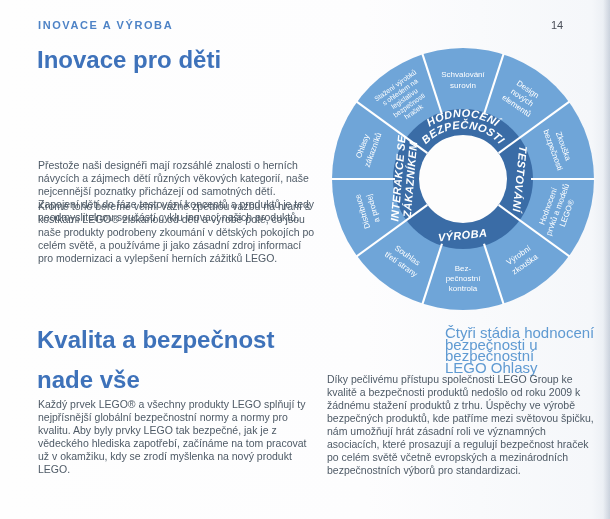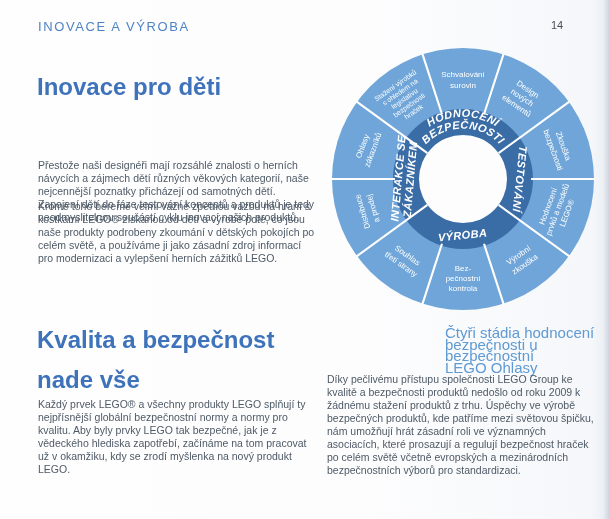--- a/index.html
+++ b/index.html
@@ -3,24 +3,24 @@
 <meta charset="utf-8">
 <style>
   html,body{margin:0;padding:0;}
   body{
     width:610px;height:519px;position:relative;overflow:hidden;
     font-family:"Liberation Sans", sans-serif;
     background:linear-gradient(90deg,#fefefe 0%,#fdfdfe 60%,#f5f7fa 97%,#e7ebf1 100%);
   }
   .edge-shade{position:absolute;right:0;top:0;width:7px;height:100%;
     background:linear-gradient(90deg,rgba(120,135,160,0) 0%,rgba(120,135,160,.25) 100%);}
-  .hdr-label{position:absolute;left:38px;top:19px;font-size:13px;font-weight:400;
+  .hdr-label{position:absolute;left:38px;top:19px;font-size:11px;font-weight:700;
     letter-spacing:1.6px;color:#4e83c6;}
   .page-num{position:absolute;left:551px;top:19px;font-size:11px;color:#4a4f58;}
-  .h1{position:absolute;left:37px;top:73px;font-size:24px;font-weight:700;color:#3e72ba;}
+  .h1{position:absolute;left:37px;top:46px;font-size:24px;font-weight:700;color:#3e72ba;}
   .h2{position:absolute;left:37px;top:320px;width:250px;font-size:24px;font-weight:700;
     color:#3e72ba;line-height:40px;}
   .body-p{position:absolute;font-size:10.5px;line-height:13px;color:#4e5a66;}
   #p1{left:38px;top:118px;width:278px;margin-top:41px;}
   #p2{left:38px;top:200px;width:278px;}
   #p3{left:38px;top:398px;width:278px;}
   #p4{left:327px;top:373px;width:272px;}
   .caption{position:absolute;left:445px;top:327px;font-size:15px;line-height:11.5px;
     color:#5f9ad2;}
   .wheel{position:absolute;left:330px;top:46px;}

